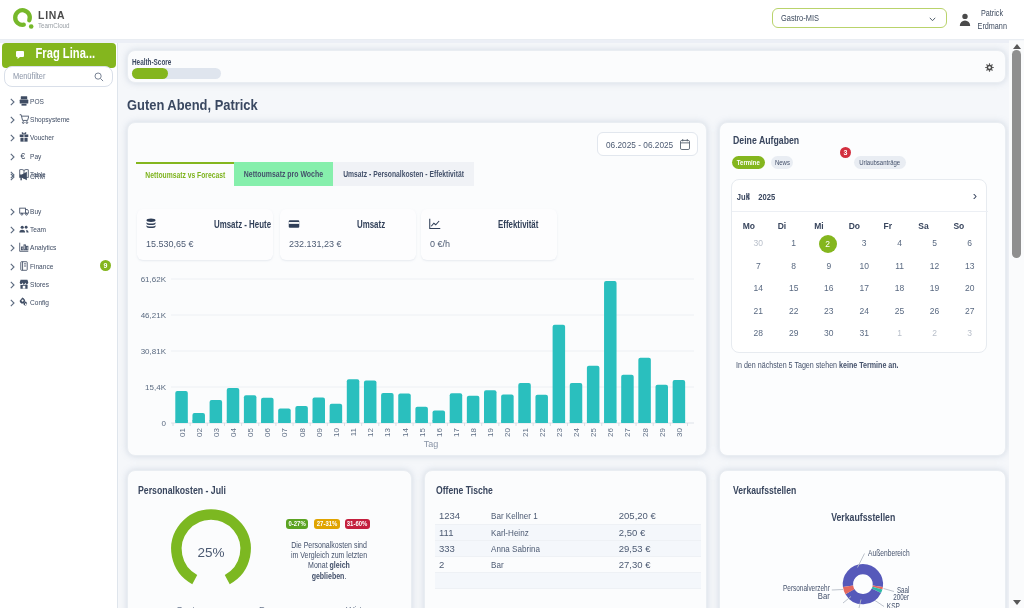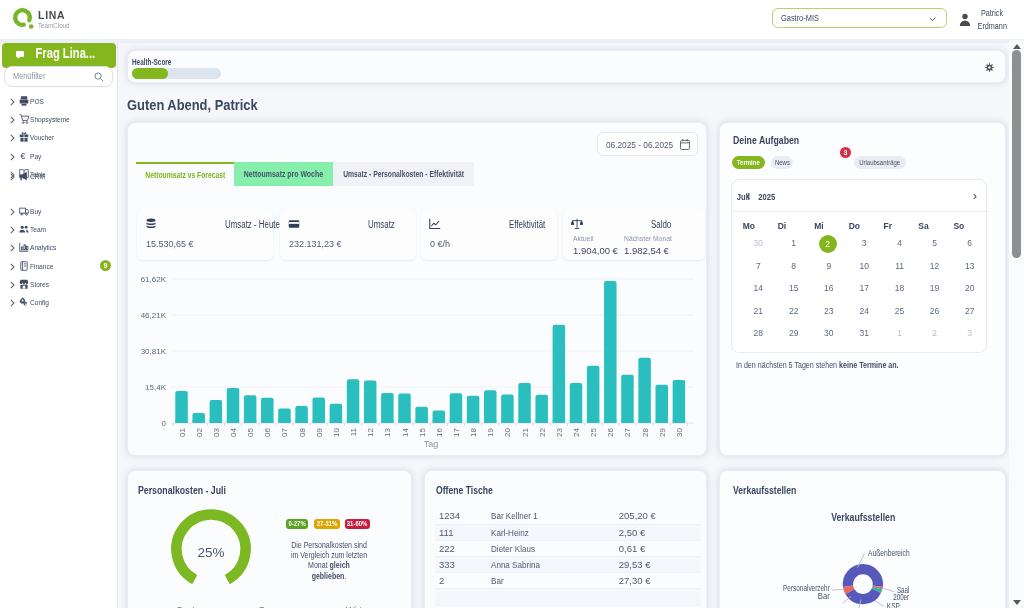--- a/index.html
+++ b/index.html
@@ -46,21 +46,21 @@
   #datechip .dt { position:absolute; left:8px; top:7px; font-size:9px; color:#4d5b73; }
   #datechip svg { position:absolute; right:7px; top:6px; }
 
   .tab { position:absolute; top:39px; height:24px; font-size:9px; font-weight:bold; display:flex; align-items:center; justify-content:center; white-space:nowrap; }
   #tab1 { left:8px; width:98px; color:#7db31d; border-top:2px solid #84b61e; background:#fbfcfd; }
   #tab2 { left:106px; width:99px; color:#44516b; background:#86efac; }
   #tab3 { left:205px; width:141px; color:#44516b; background:#f0f2f6; }
 
   .scard { position:absolute; top:86px; width:136px; height:51px; background:#fdfdfe; border-radius:6px; box-shadow:0 1px 2px rgba(140,155,180,0.18); }
   .scard .ic { position:absolute; left:8px; top:9px; width:12px; height:12px; }
-  .scard .tt { position:absolute; left:40px; top:10px; font-size:10px; font-weight:normal; color:#2f3e57;padding-left:48px; }
+  .scard .tt { position:absolute; left:29px; top:10px; font-size:10px; font-weight:bold; color:#2f3e57;padding-left:48px; }
   .scard .val { position:absolute; left:9px; top:30px; font-size:9px; color:#4d5b73; }
   .scard .lab { position:absolute; top:25px; font-size:8px; color:#8a94a6; }
   .scard .v2 { position:absolute; top:36px; font-size:9.5px; color:#3d4a63; }
 
   
   #aufgaben { left:719px; top:122px; width:287px; height:334px; background:#fcfdfe; }
   .pill { position:absolute; top:33px; height:13px; border-radius:7px; font-size:7.5px; line-height:13px; text-align:center; color:#44516b; background:#e9edf3; }
   #pill1 { left:12px; width:33px; background:#84b61e; color:#fff; font-weight:bold; }
   #pill2 { left:51px; width:22px; }
   #pill3 { left:83px; width:44px;margin-top:33px; }
@@ -360,35 +360,20 @@
     <div class="tt"><span class="sx" style="transform:scaleX(0.79);">Umsatz</span></div>
     <div class="val">232.131,23 €</div>
   </div>
   <div class="scard" style="left:293px;">
     <svg class="ic" viewBox="0 0 16 16">
         <path d="M1 1v13h14" fill="none" stroke="#2f3e57" stroke-width="1.4"></path>
         <path d="M3 11l3.5-4 2.5 2 4.5-5" fill="none" stroke="#2f3e57" stroke-width="1.4"></path>
       </svg>
     <div class="tt"><span class="sx" style="transform:scaleX(0.79);">Effektivität</span></div>
     <div class="val">0 €/h</div>
-  </div>
-  <div class="scard" style="left:435px;width:142px;">
-    <svg class="ic" viewBox="0 0 16 16">
-        <g stroke="#2f3e57" fill="none" stroke-width="1.2">
-          <line x1="8" y1="1" x2="8" y2="13"></line>
-          <line x1="2" y1="3.5" x2="14" y2="3.5"></line>
-          <path d="M2 3.5l-1.8 5h3.6z M14 3.5l-1.8 5h3.6z" fill="#2f3e57"></path>
-          <line x1="5" y1="14" x2="11" y2="14"></line>
-        </g>
-      </svg>
-    <div class="tt"><span class="sx" style="transform:scaleX(0.79);">Saldo</span></div>
-    <div class="lab" style="left:10px;"><span class="sx" style="transform:scaleX(0.85);">Aktuell</span></div>
-    <div class="v2" style="left:10px;">1.904,00 €</div>
-    <div class="lab" style="left:61px;"><span class="sx" style="transform:scaleX(0.85);">Nächster Monat</span></div>
-    <div class="v2" style="left:61px;">1.982,54 €</div>
   </div>
   <svg id="chart" width="578" height="186" viewBox="0 0 578 186" style="position:absolute;left:0;top:146px;">
       <line x1="43" y1="10" x2="566" y2="10" stroke="#edf0f4" stroke-width="1"></line>
       <text x="38" y="13" font-size="8" fill="#5a6a80" text-anchor="end">61,62K</text>
       <line x1="43" y1="46" x2="566" y2="46" stroke="#edf0f4" stroke-width="1"></line>
       <text x="38" y="49" font-size="8" fill="#5a6a80" text-anchor="end">46,21K</text>
       <line x1="43" y1="82" x2="566" y2="82" stroke="#edf0f4" stroke-width="1"></line>
       <text x="38" y="85" font-size="8" fill="#5a6a80" text-anchor="end">30,81K</text>
       <line x1="43" y1="118" x2="566" y2="118" stroke="#edf0f4" stroke-width="1"></line>
       <text x="38" y="121" font-size="8" fill="#5a6a80" text-anchor="end">15,4K</text>
@@ -601,25 +586,20 @@
     <tr>
           <td style="padding-left:4px;">1234</td>
           <td><span class="sx" style="transform:scaleX(0.85);">Bar Kellner 1</span></td>
           <td>205,20 €</td>
         </tr>
     <tr class="z">
           <td style="padding-left:4px;">111</td>
           <td><span class="sx" style="transform:scaleX(0.85);">Karl-Heinz</span></td>
           <td>2,50 €</td>
         </tr>
-    <tr>
-          <td style="padding-left:4px;">222</td>
-          <td><span class="sx" style="transform:scaleX(0.85);">Dieter Klaus</span></td>
-          <td>0,61 €</td>
-        </tr>
     <tr class="z">
           <td style="padding-left:4px;">333</td>
           <td><span class="sx" style="transform:scaleX(0.85);">Anna Sabrina</span></td>
           <td>29,53 €</td>
         </tr>
     <tr>
           <td style="padding-left:4px;">2</td>
           <td><span class="sx" style="transform:scaleX(0.85);">Bar</span></td>
           <td>27,30 €</td>
         </tr>

